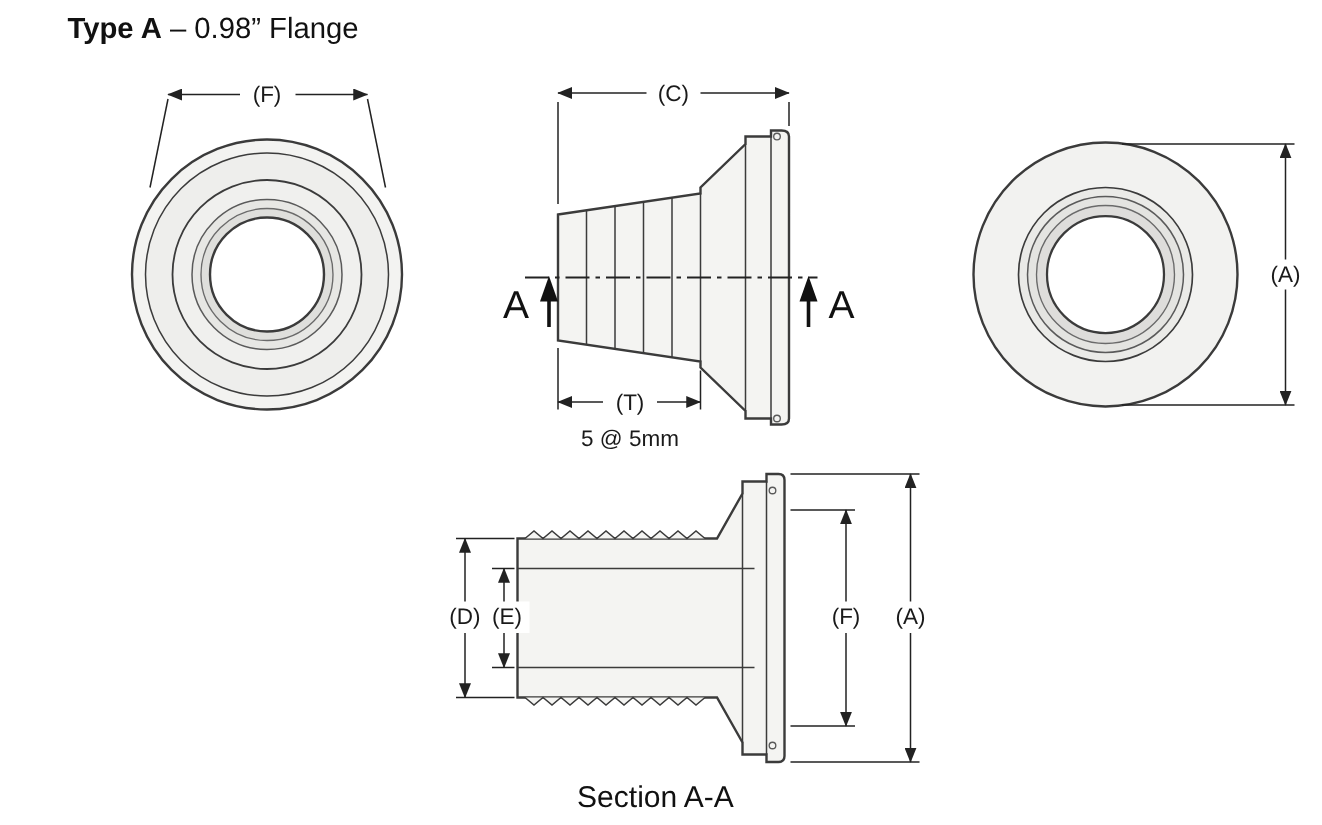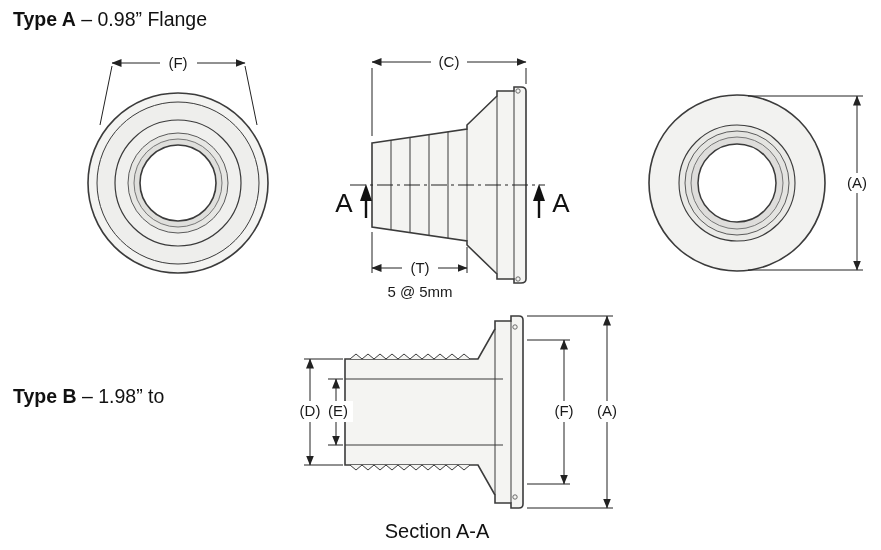--- a/index.html
+++ b/index.html
@@ -1,20 +1,20 @@
 <!DOCTYPE html>
 <html><head>
 <meta charset="utf-8">
 <style>
   html,body{margin:0;padding:0;background:#ffffff;}
   .stage{position:relative;width:881px;height:550px;background:#ffffff;overflow:hidden;
          font-family:"Liberation Sans", sans-serif;color:#111;}
   .stage svg{position:absolute;left:0;top:0;}
   .title{position:absolute;font-size:19.5px;color:#111;}
-  .title b{font-weight:700;}
+  .title b{font-weight:700;margin-left:32px;}
   .title-a{left:13px;top:8px;}
   .title-b{left:13px;top:378px;line-height:36px;}
   .dim-text{font-size:15px;fill:#1a1a1a;}
   .cut-letter{font-size:26px;fill:#111;}
   .section-title{font-size:20px;fill:#111;}
   .note-text{font-size:15px;fill:#1a1a1a;}
 </style>
 </head>
 <body>
 
@@ -148,16 +148,15 @@
     <rect x="591" y="401" width="32" height="21" fill="#ffffff"></rect>
     <text class="dim-text" x="607" y="416" text-anchor="middle">(A)</text>
 
     <text class="section-title" x="437" y="538" text-anchor="middle">Section A-A</text>
   </svg>
 
   <div class="title title-a">
     <b>Type A</b><span> – 0.98” Flange</span>
   </div>
   <div class="title title-b">
-    <div><b>Type B</b><span> – 1.98” to</span></div>
   </div>
 
 </div>
 
 </body></html>

